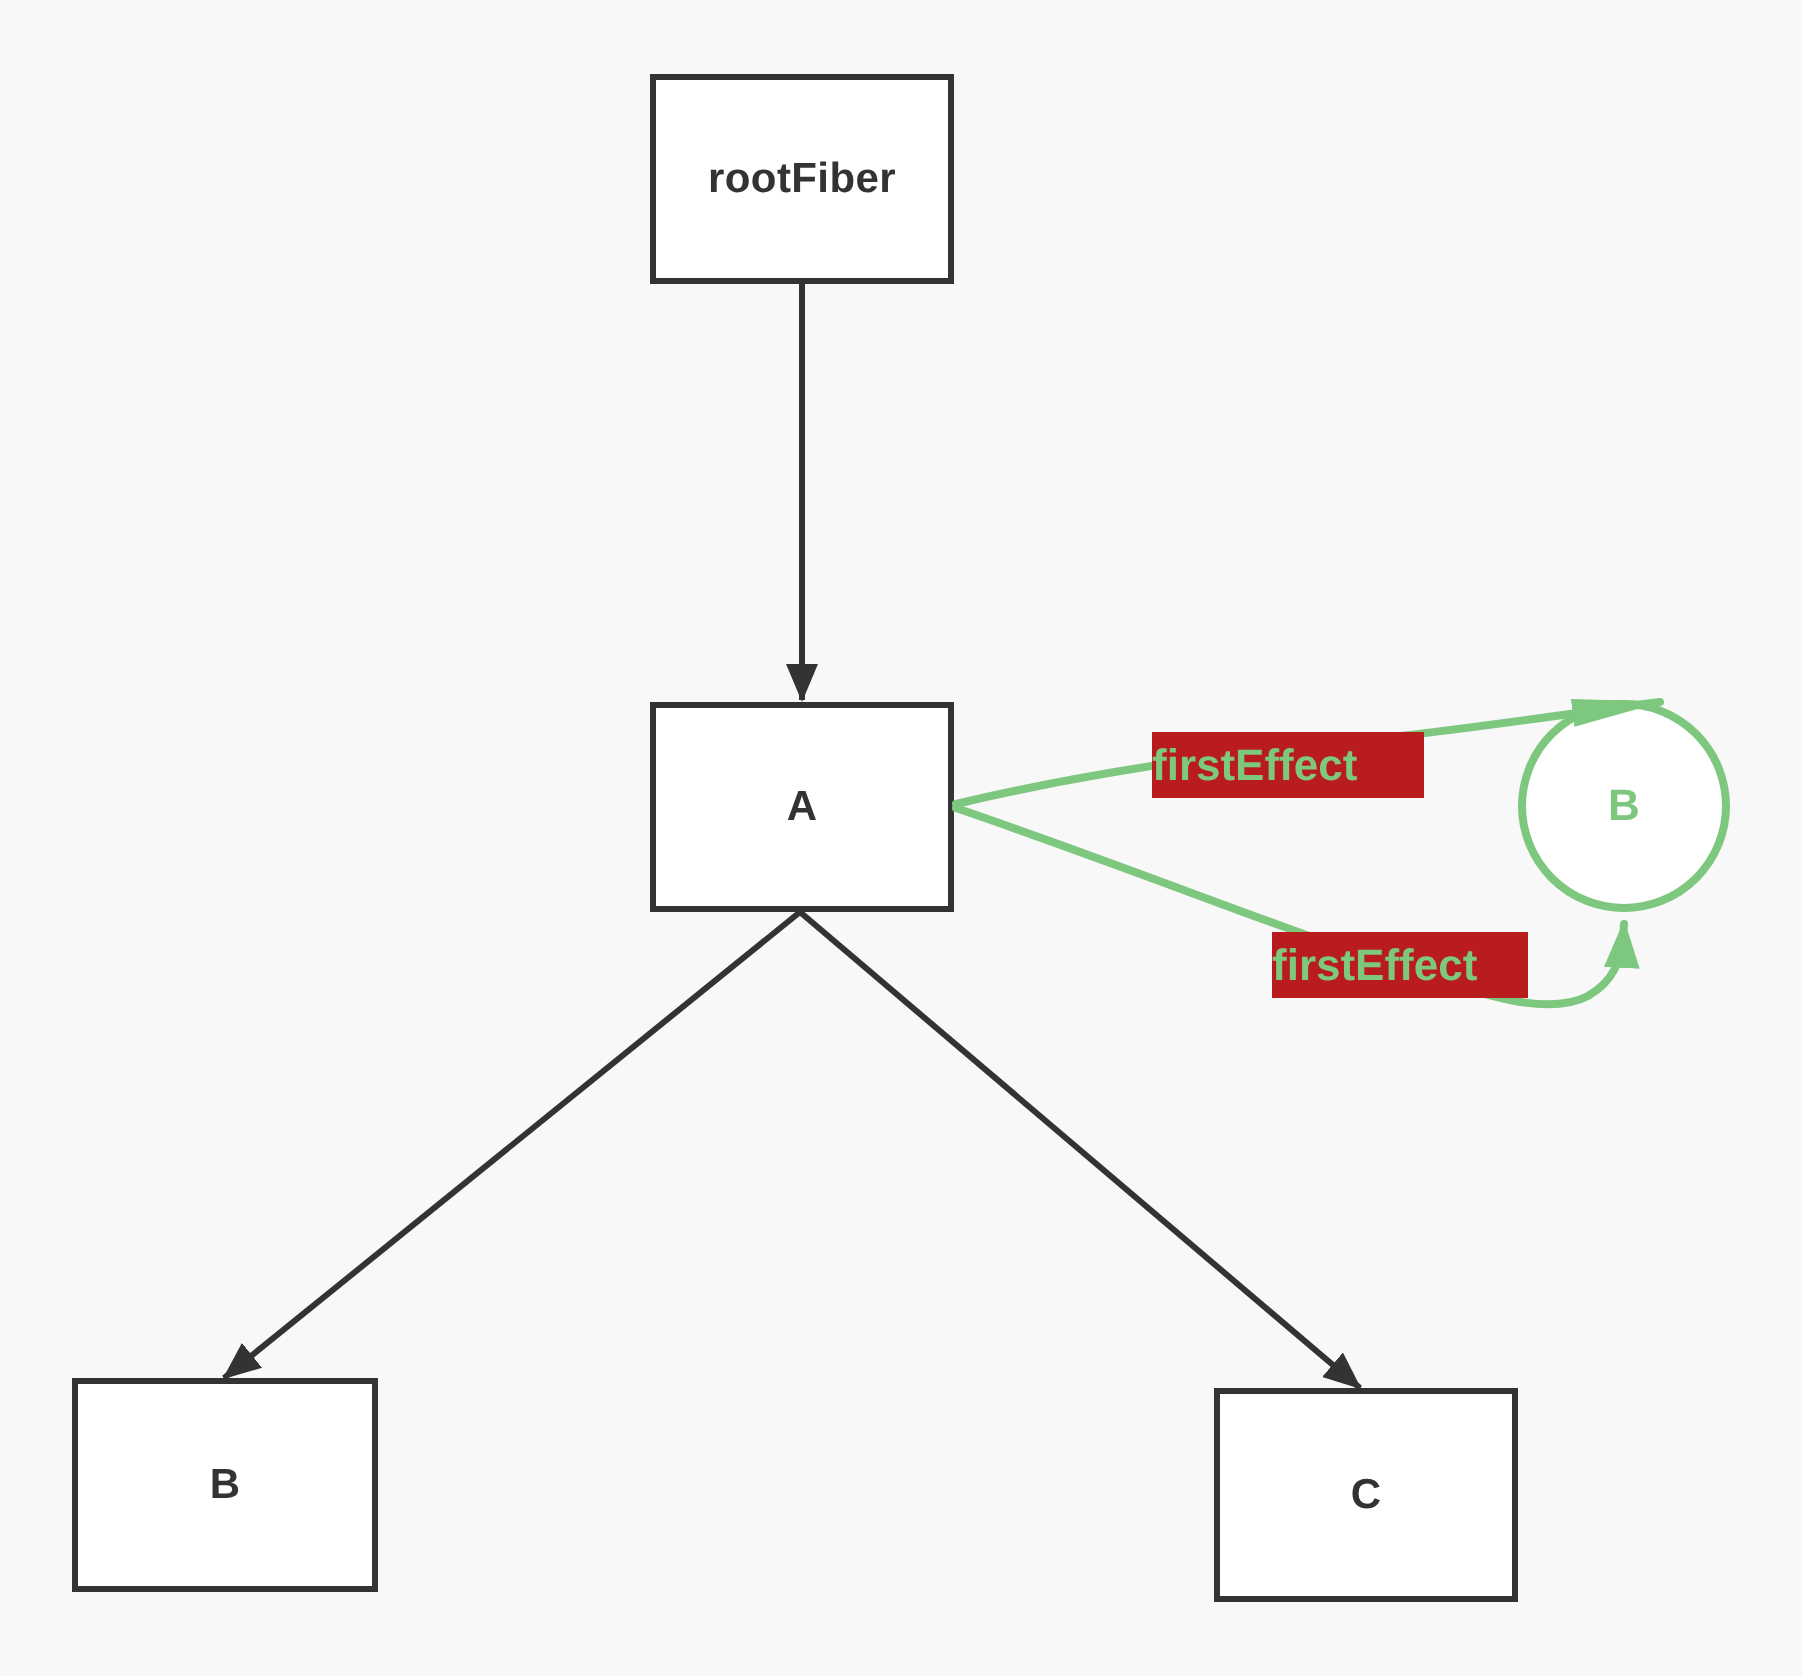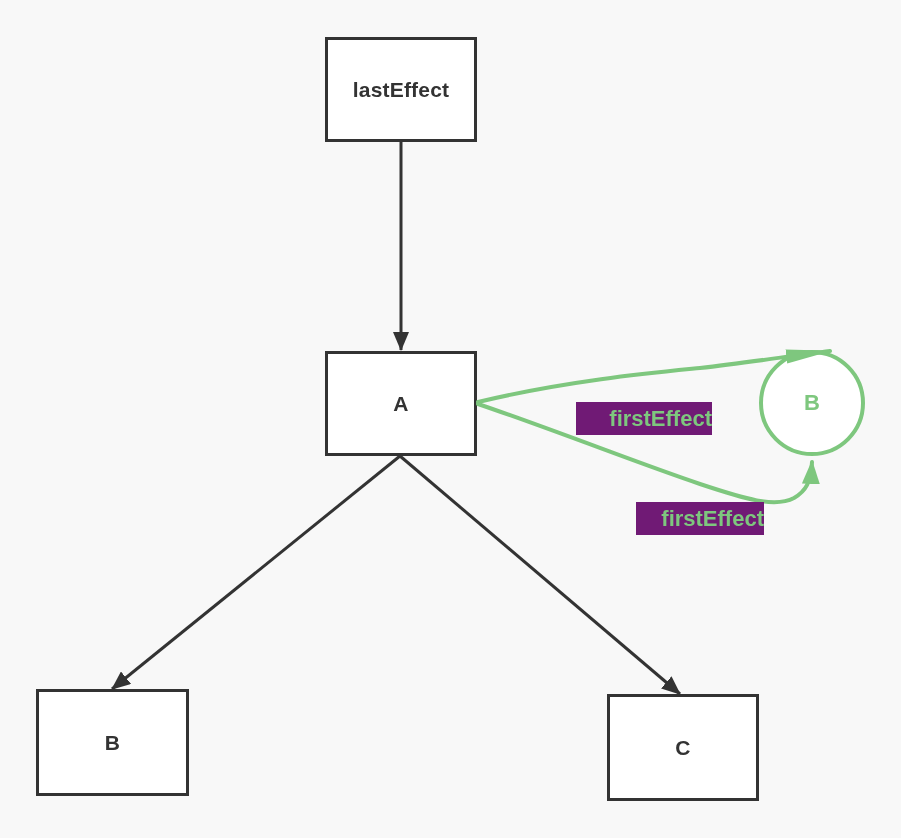--- a/index.html
+++ b/index.html
@@ -47,28 +47,27 @@
     letter-spacing: 0.2px;
   }
   .node-rootfiber { left: 325px; top: 37px;  width: 152px; height: 105px; }
   .node-a         { left: 325px; top: 351px; width: 152px; height: 105px; }
   .node-b         { left: 36px;  top: 689px; width: 153px; height: 107px; }
   .node-c         { left: 607px; top: 694px; width: 152px; height: 107px; }
 
   .edge-label {
     position: absolute;
     z-index: 3;
-    background: #701a75;
+    background: #b91c1c;
     color: var(--accent-green);
     font-size: 22px;
     font-weight: bold;
     display: flex;
     align-items: center;
-    justify-content: flex-end;
-    margin-top: 36px;
+    justify-content: flex-start;
   }
   .label-firsteffect { left: 576px; top: 366px; width: 136px; height: 33px; }
   .label-lasteffect  { left: 636px; top: 466px; width: 128px; height: 33px; }
 
   .circle-label {
     position: absolute;
     z-index: 3;
     left: 772px; top: 389px;
     width: 80px; height: 28px;
     color: var(--accent-green);
@@ -77,21 +76,21 @@
     text-align: center;
     line-height: 28px;
   }
 </style>
 </head>
 <body>
 
 <div class="canvas">
 
   <div class="node node-rootfiber">
-    <span>lastEffect</span>
+    <span>rootFiber</span>
   </div>
   <div class="node node-a">
     <span>A</span>
   </div>
   <div class="node node-b">
     <span>B</span>
   </div>
   <div class="node node-c">
     <span>C</span>
   </div>

